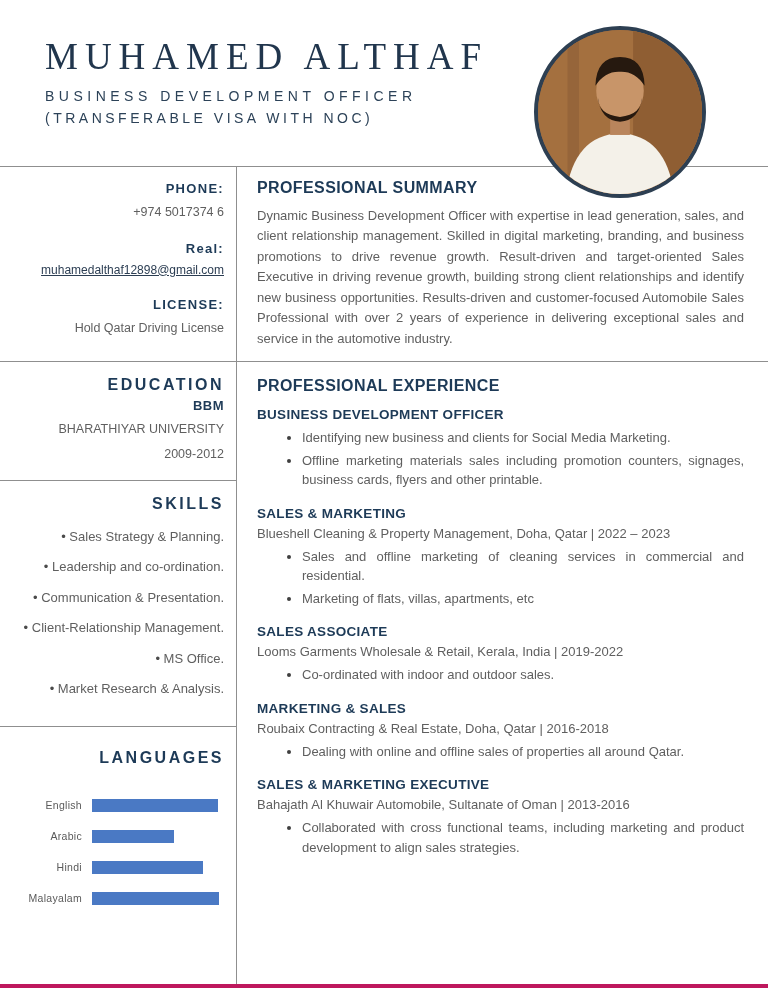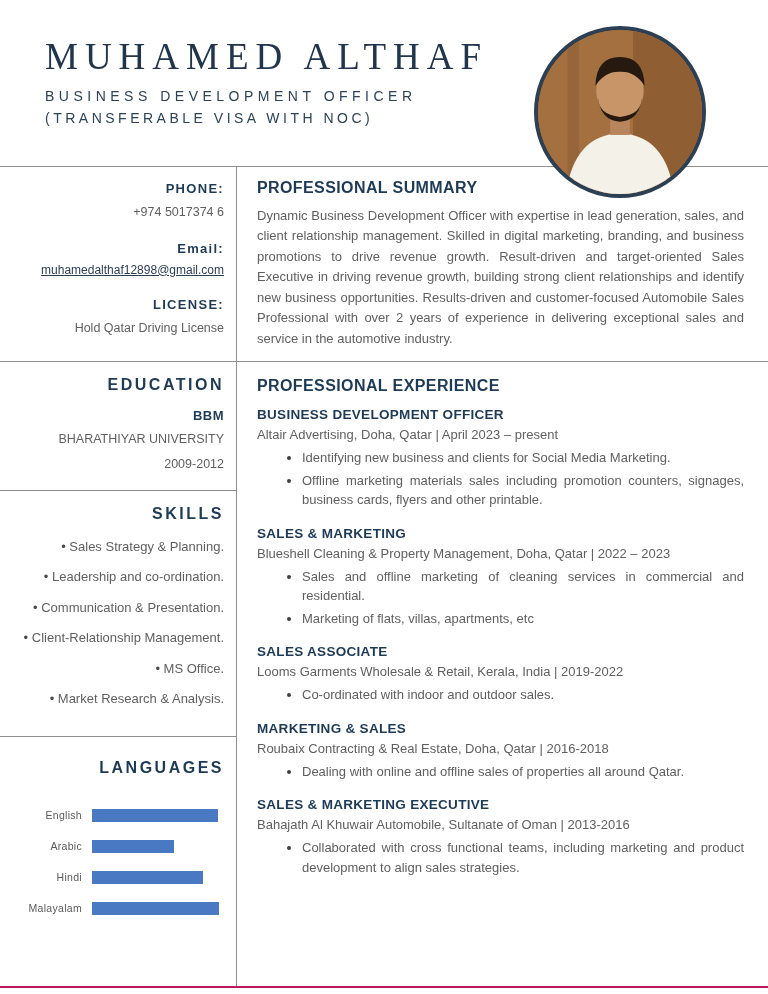--- a/index.html
+++ b/index.html
@@ -10,37 +10,37 @@
   
   .header { padding:36px 0 0 45px; }
   .name { font-family:"Liberation Serif", serif; font-size:37px; font-weight:400; color:#21364d; letter-spacing:7px; line-height:1.15; }
   .title { margin-top:9px; font-size:14px; color:#2c4258; letter-spacing:4.5px; font-weight:500; }
   .subtitle { margin-top:6px; font-size:14px; color:#2c4258; letter-spacing:3.5px; }
 
   .photo { position:absolute; top:26px; right:62px; width:172px; height:172px; border-radius:50%; border:4px solid #2d3f52; overflow:hidden; background:#9b6a44; z-index:5; }
   .photo svg { display:block; width:100%; height:100%; }
 
   
-  .body { display:grid; grid-template-columns:237px 1fr; grid-template-rows:auto 1fr; border-top:1px solid #8f8f8f; border-bottom:2px solid #be185d; margin-top:40px; height:822px; }
+  .body { display:grid; grid-template-columns:237px 1fr; grid-template-rows:auto 1fr; border-top:1px solid #8f8f8f; border-bottom:4px solid #be185d; margin-top:40px; height:822px; }
 
   .contact { border-right:1px solid #8f8f8f; border-bottom:1px solid #8f8f8f; text-align:right; padding:14px 12px 10px 10px; }
   .summary { border-bottom:1px solid #8f8f8f; padding:12px 24px 12px 20px; }
   .siderest { border-right:1px solid #8f8f8f; display:flex; flex-direction:column; }
   .experience { padding:15px 24px 0 20px; overflow:hidden; }
 
   
   .side-label { color:#1d3a57; font-weight:700; font-size:13px; letter-spacing:1.3px; margin-top:20px; }
   .side-label:first-child { margin-top:0; }
   .side-value { color:#5f5f5f; font-size:12.5px; margin-top:7px; line-height:1.45;text-align:right; }
   .email-link { display:block; color:#2b3d52; font-size:12px; margin-top:7px; text-decoration:underline; word-break:break-all; }
 
   .side-section { border-bottom:1px solid #8f8f8f; padding:14px 12px 16px 10px; text-align:right; }
   .side-section.languages { border-bottom:none; flex:1; padding-top:22px; }
   .side-h2 { font-size:16px; font-weight:700; color:#1d3a57; letter-spacing:2.5px; }
-  .degree { color:#1d3a57; font-weight:700; font-size:13px; margin-top:14px; letter-spacing:0.5px; }
+  .degree { color:#1d3a57; font-weight:700; font-size:13px; margin-top:4px; letter-spacing:0.5px; }
 
   .skill-list { list-style:none; margin-top:14px; }
   .skill-list li { font-size:13px; color:#5f5f5f; margin-bottom:11px; line-height:1.5; }
   .skill-list li::before { content:"•  "; color:#4a4a4a; }
 
   .lang-rows { margin-top:32px; }
   .lang-row { display:flex; align-items:center; margin-bottom:18px; text-align:left; }
   .lang-label { width:82px; flex:0 0 82px; font-size:10.5px; color:#5a5a5a; text-align:right; padding-right:10px; letter-spacing:0.3px; }
   .lang-track { width:130px; flex:0 0 130px; }
   .lang-bar { display:block; height:13px; background:#4a79c4; }
@@ -79,21 +79,21 @@
       <path d="M35 34 Q35.5 16.5 50 16.5 Q64.5 16.5 65 34 Q59 25 50 25.5 Q41 25 35 34 Z" fill="#26190f"></path>
       <path d="M36.5 41 Q38 55 50 56 Q62 55 63.5 41 Q63.5 51.5 50 53 Q36.5 51.5 36.5 41 Z" fill="#26190f"></path>
     </svg>
   </div>
 
   <div class="body">
 
     <aside class="contact">
       <div class="side-label">PHONE:</div>
       <div class="side-value">+974 5017374 6</div>
-      <div class="side-label">Email:</div>
+      <div class="side-label">Real:</div>
       <a class="email-link" href="#">muhamedalthaf12898@gmail.com</a>
       <div class="side-label">LICENSE:</div>
       <div class="side-value">Hold Qatar Driving License</div>
     </aside>
 
     <section class="summary">
       <h2 class="main-h2">PROFESSIONAL SUMMARY</h2>
       <p>Dynamic Business Development Officer with expertise in lead generation, sales, and client relationship management. Skilled in digital marketing, branding, and business promotions to drive revenue growth. Result-driven and target-oriented Sales Executive in driving revenue growth, building strong client relationships and identify new business opportunities. Results-driven and customer-focused Automobile Sales Professional with over 2 years of experience in delivering exceptional sales and service in the automotive industry.</p>
     </section>
 
@@ -151,21 +151,20 @@
       </section>
 
     </aside>
 
     <section class="experience">
       <h2 class="main-h2">PROFESSIONAL EXPERIENCE</h2>
       <div class="jobs">
 
       <article class="job">
             <h3 class="job-title">BUSINESS DEVELOPMENT OFFICER</h3>
-            <div class="job-meta">Altair Advertising, Doha, Qatar | April 2023 – present</div>
             <ul class="job-bullets">
 
             <li>Identifying new business and clients for Social Media Marketing.</li>
               <li>Offline marketing materials sales including promotion counters, signages, business cards, flyers and other printable.</li>
             </ul>
           </article>
           <article class="job">
             <h3 class="job-title">SALES &amp; MARKETING</h3>
             <div class="job-meta">Blueshell Cleaning &amp; Property  Management, Doha, Qatar | 2022 – 2023</div>
             <ul class="job-bullets">

